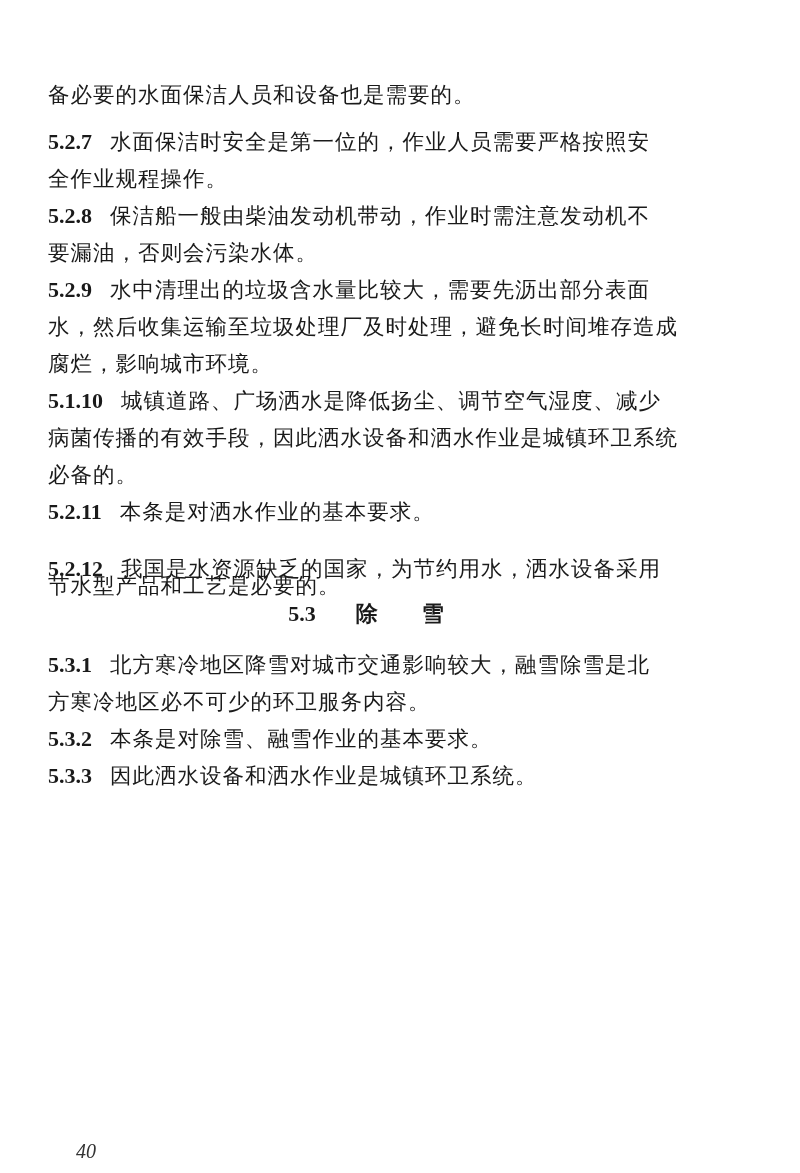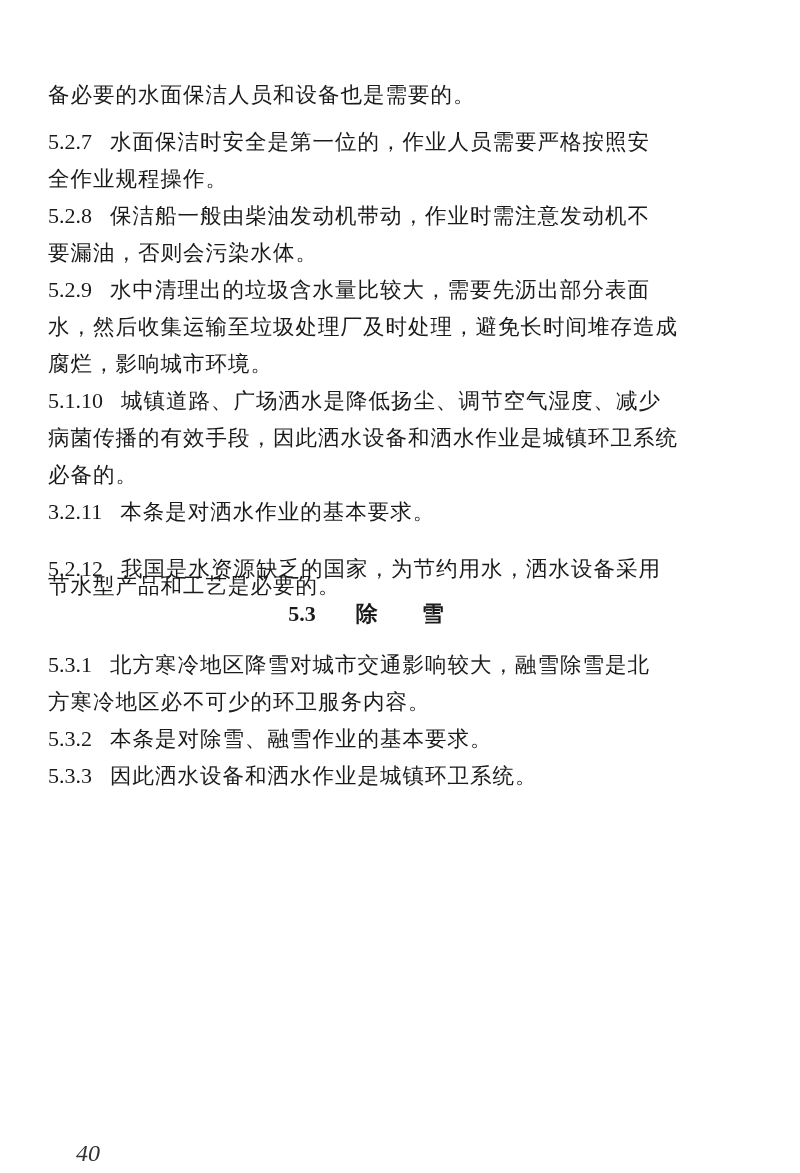--- a/index.html
+++ b/index.html
@@ -5,42 +5,42 @@
   html, body { margin:0; padding:0; }
   body {
     width:800px; height:1173px; background:#ffffff; position:relative; overflow:hidden;
     font-family: "DejaVu Serif", "Liberation Serif", serif; color:#1a1a1a;
   }
   .page { position:absolute; left:48px; top:80px; width:680px; }
   .line {
     position:absolute; left:0; font-size:21.5px; line-height:30px; white-space:nowrap;
     letter-spacing:1px;
   }
-  .num { font-family: "Liberation Serif", "DejaVu Serif", serif; font-weight:normal; font-size:22px; margin-right:18px; letter-spacing:0;margin-top:44px; }
+  .num { font-family: "Liberation Serif", "DejaVu Serif", serif; font-weight:bold; font-size:22px; margin-right:18px; letter-spacing:0;margin-top:44px; }
   .heading { position:absolute; left:0; width:680px; text-align:center; font-size:22px; font-weight:bold; line-height:30px; }
   .heading .hnum { font-family:"Liberation Serif", serif; margin-right:40px; }
   .heading .hw { letter-spacing:44px; }
-  .pageno { position:absolute; left:76px; top:1140px; font-family:"Liberation Serif", serif; font-style:italic; font-size:24px; color:#333;text-align:right; }
+  .pageno { position:absolute; left:76px; top:1140px; font-family:"Liberation Serif", serif; font-style:italic; font-size:20px; color:#333;text-align:right; }
 </style>
 </head>
 <body>
 
 <div class="page">
   <div class="line" style="top:0"><span>备必要的水面保洁人员和设备也是需要的。</span></div>
   <div class="line" style="top:47px"><span class="num">5.2.7</span><span>水面保洁时安全是第一位的，作业人员需要严格按照安</span></div>
   <div class="line" style="top:84px"><span>全作业规程操作。</span></div>
   <div class="line" style="top:121px"><span class="num">5.2.8</span><span>保洁船一般由柴油发动机带动，作业时需注意发动机不</span></div>
   <div class="line" style="top:158px"><span>要漏油，否则会污染水体。</span></div>
   <div class="line" style="top:195px"><span class="num">5.2.9</span><span>水中清理出的垃圾含水量比较大，需要先沥出部分表面</span></div>
   <div class="line" style="top:232px"><span>水，然后收集运输至垃圾处理厂及时处理，避免长时间堆存造成</span></div>
   <div class="line" style="top:269px"><span>腐烂，影响城市环境。</span></div>
   <div class="line" style="top:306px"><span class="num">5.1.10</span><span>城镇道路、广场洒水是降低扬尘、调节空气湿度、减少</span></div>
   <div class="line" style="top:343px"><span>病菌传播的有效手段，因此洒水设备和洒水作业是城镇环卫系统</span></div>
   <div class="line" style="top:380px"><span>必备的。</span></div>
-  <div class="line" style="top:417px"><span class="num">3.2.11</span><span>本条是对洒水作业的基本要求。</span></div>
+  <div class="line" style="top:417px"><span class="num">5.2.11</span><span>本条是对洒水作业的基本要求。</span></div>
   <div class="line" style="top:474px"><span class="num">5.2.12</span><span>我国是水资源缺乏的国家，为节约用水，洒水设备采用</span></div>
   <div class="line" style="top:491px"><span>节水型产品和工艺是必要的。</span></div>
 
   <div class="heading" style="top:518px"><span class="hnum">5.3</span><span class="hw">除雪</span></div>
 
   <div class="line" style="top:570px"><span class="num">5.3.1</span><span>北方寒冷地区降雪对城市交通影响较大，融雪除雪是北</span></div>
   <div class="line" style="top:607px"><span>方寒冷地区必不可少的环卫服务内容。</span></div>
   <div class="line" style="top:644px"><span class="num">5.3.2</span><span>本条是对除雪、融雪作业的基本要求。</span></div>
   <div class="line" style="top:681px"><span class="num">5.3.3</span><span>因此洒水设备和洒水作业是城镇环卫系统。</span></div>
 </div>

